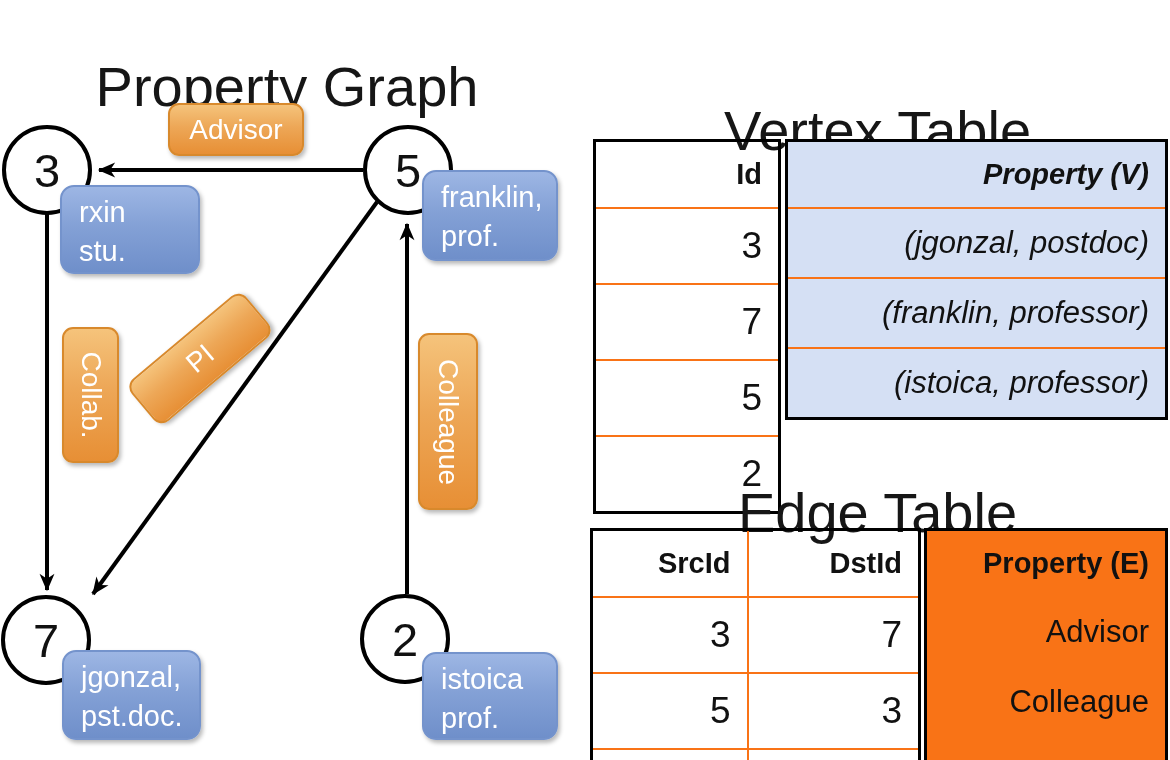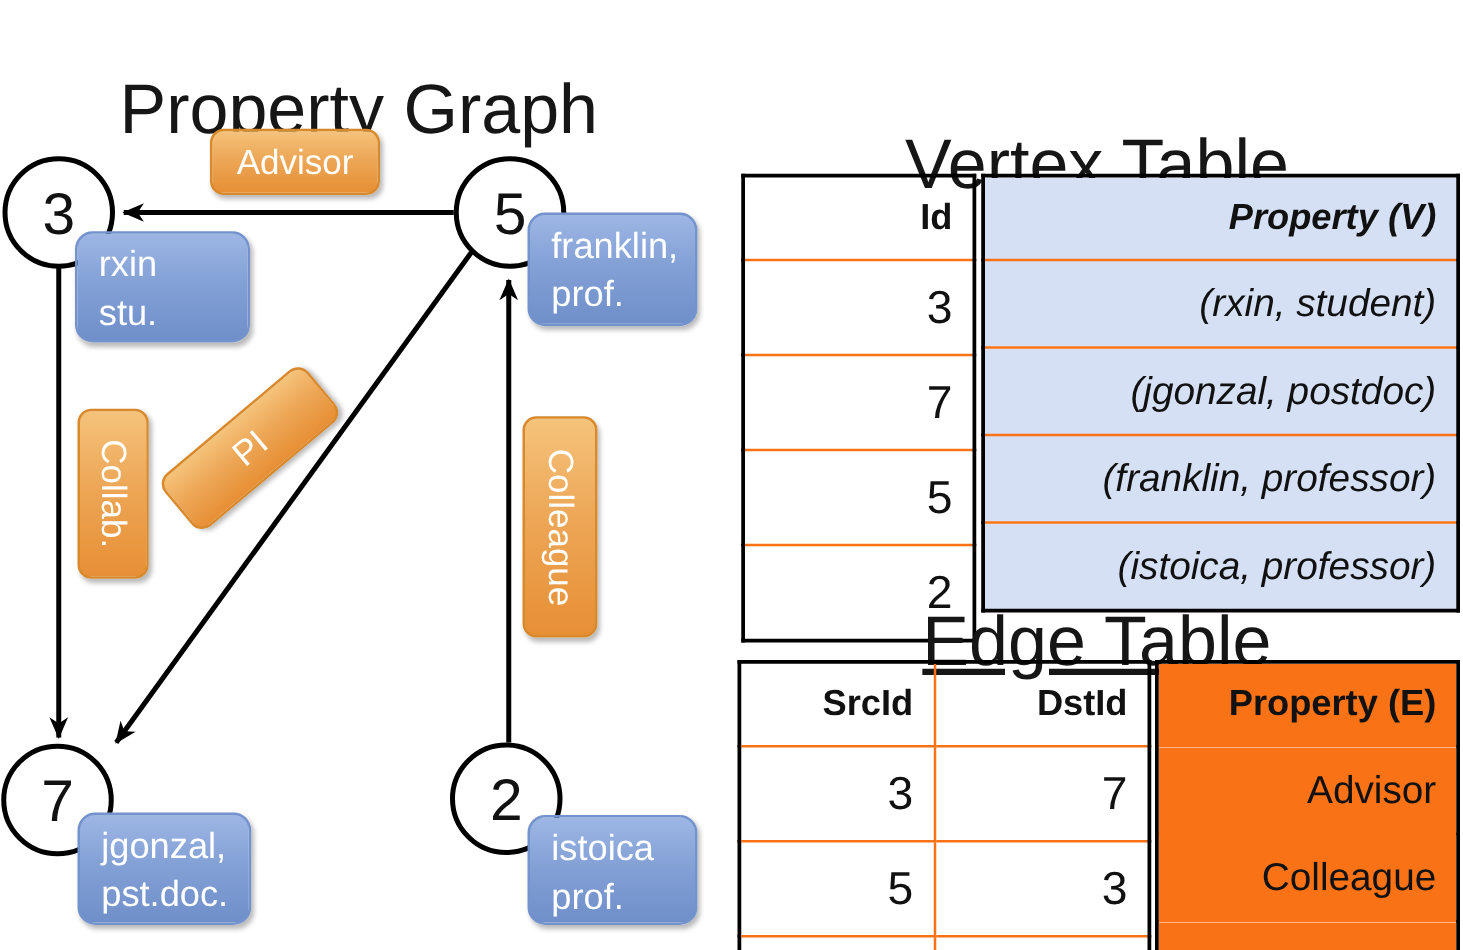--- a/index.html
+++ b/index.html
@@ -46,21 +46,21 @@
   .pill-collab{left:62px;top:327px;width:57px;height:136px;}
   .pill-pi{left:125px;top:331px;width:150px;height:55px;transform:rotate(-40deg);}
   .pill-colleague{left:418px;top:333px;width:60px;height:177px;}
   .vprop-3{left:60px;top:185px;width:140px;height:89px;}
   .vprop-5{left:422px;top:170px;width:136px;height:91px;}
   .vprop-7{left:62px;top:650px;width:139px;height:90px;}
   .vprop-2{left:422px;top:652px;width:136px;height:88px;}
   
   .tables-panel{position:absolute;left:585px;top:0;width:585px;height:760px;margin-top:40px;}
   .vertex-title{left:0;top:20px;width:585px;}
-  .edge-title{left:0;top:402px;width:585px;text-decoration:underline;}
+  .edge-title{left:0;top:402px;width:585px;}
   table.grid{
     position:absolute;border-collapse:collapse;table-layout:fixed;
     border:3px solid #000;
   }
   table.grid th,table.grid td{
     border:2px solid #f97316;text-align:right;vertical-align:middle;
     padding:16px;overflow:hidden;white-space:nowrap;
   }
   table.grid th{font-size:29px;font-weight:bold;}
   td.num{font-size:37px;font-weight:300;}
@@ -162,23 +162,20 @@
           </tr>
     </tbody>
       </table>
 
     <table class="grid t-vprop bluefill">
       <tbody>
           <tr class="hdr">
         <th>Property (V)</th>
       </tr>
       <tr>
-            <td class="propcell">(rxin, student)</td>
-          </tr>
-      <tr>
             <td class="propcell">(jgonzal, postdoc)</td>
           </tr>
       <tr>
             <td class="propcell">(franklin, professor)</td>
           </tr>
       <tr>
             <td class="propcell">(istoica, professor)</td>
           </tr>
     </tbody>
       </table>

